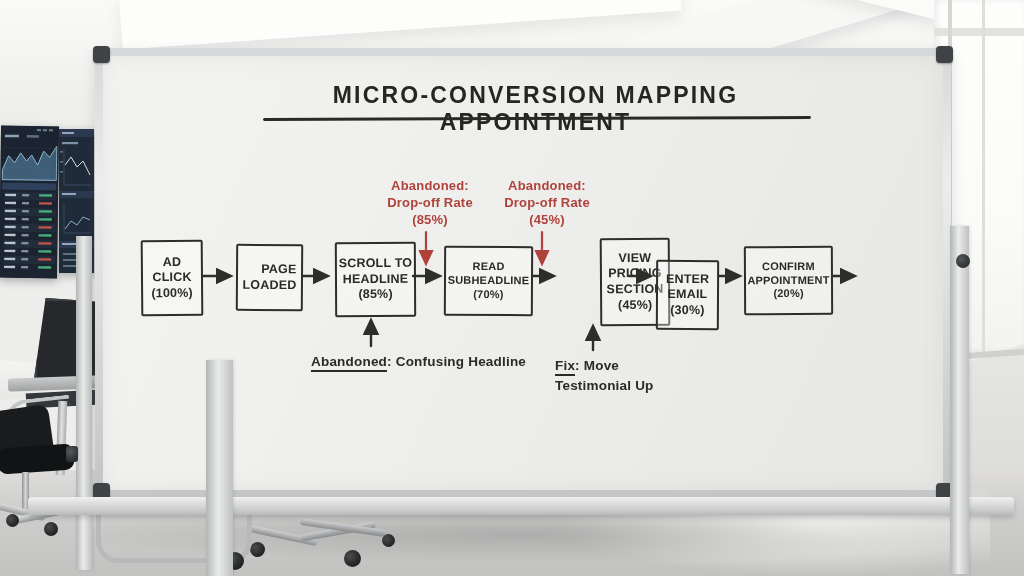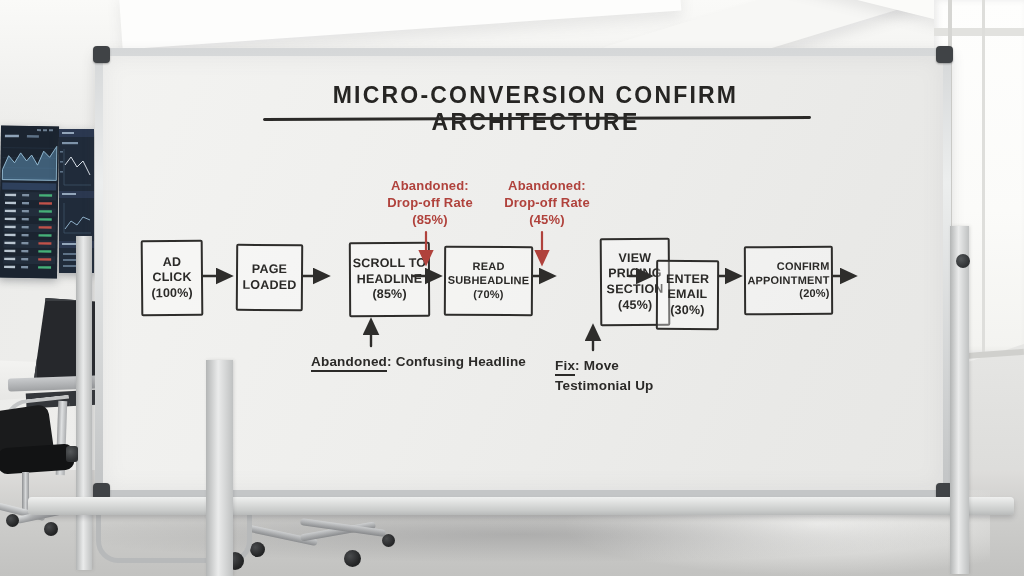--- a/index.html
+++ b/index.html
@@ -212,61 +212,61 @@
   <div class="abs caster" style="left:250px;top:542px;width:15px;height:15px;"></div>
   <div class="abs caster" style="left:344px;top:550px;width:17px;height:17px;"></div>
   <div class="abs caster" style="left:382px;top:534px;width:13px;height:13px;"></div>
 
   <div class="abs board-shadow"></div>
   <div class="abs post post-left-rear"></div>
 
   <div class="abs whiteboard">
     <div class="board-surface">
 
-      <div class="abs board-title">MICRO-CONVERSION CONFIRM ARCHITECTURE</div>
+      <div class="abs board-title">MICRO-CONVERSION MAPPING APPOINTMENT</div>
       <div class="abs title-underline"></div>
 
       <div class="abs red-note" style="left:262px;top:122px;">Abandoned:
 Drop-off Rate
 (85%)</div>
       <div class="abs red-note" style="left:379px;top:122px;">Abandoned:
 Drop-off Rate
 (45%)</div>
 
       <div class="abs step-box" style="left:38px;top:184px;width:58px;height:72px;transform:rotate(-.5deg);">
           <span>AD
 CLICK
 (100%)</span>
         </div>
-      <div class="abs step-box" style="left:133px;top:188px;width:63px;height:63px;transform:rotate(.4deg);">
+      <div class="abs step-box" style="left:133px;top:188px;width:63px;height:63px;transform:rotate(.4deg);text-align:right;">
           <span>PAGE
 LOADED</span>
         </div>
-      <div class="abs step-box" style="left:246px;top:186px;width:77px;height:71px;transform:rotate(-.3deg);">
+      <div class="abs step-box" style="left:232px;top:186px;width:77px;height:71px;transform:rotate(-.3deg);">
           <span>SCROLL TO
 HEADLINE
 (85%)</span>
         </div>
       <div class="abs step-box small" style="left:341px;top:190px;width:85px;height:66px;transform:rotate(.3deg);justify-content:center;">
           <span>READ
 SUBHEADLINE
 (70%)</span>
         </div>
       <div class="abs step-box" style="left:456px;top:182px;width:66px;height:84px;transform:rotate(-.4deg);margin-left:41px;">
           <span>VIEW
 PRICING
 SECTION
 (45%)</span>
         </div>
       <div class="abs step-box" style="left:553px;top:188px;width:59px;height:66px;transform:rotate(.3deg);margin-top:16px;">
           <span>ENTER
 EMAIL
 (30%)</span>
         </div>
-      <div class="abs step-box small" style="left:641px;top:190px;width:85px;height:65px;transform:rotate(-.3deg);text-align:right;">
+      <div class="abs step-box small" style="left:641px;top:190px;width:85px;height:65px;transform:rotate(-.3deg);">
           <span>CONFIRM
 APPOINTMENT
 (20%)</span>
         </div>
 
       <svg class="abs arrows" viewBox="0 0 840 434">
         <defs>
           <marker id="mInk" markerWidth="8" markerHeight="8" refX="5.5" refY="3.5" orient="auto">
             <path d="M0,0 L7.5,3.5 L0,7 Z" fill="#2e2d2b"></path>
           </marker>

